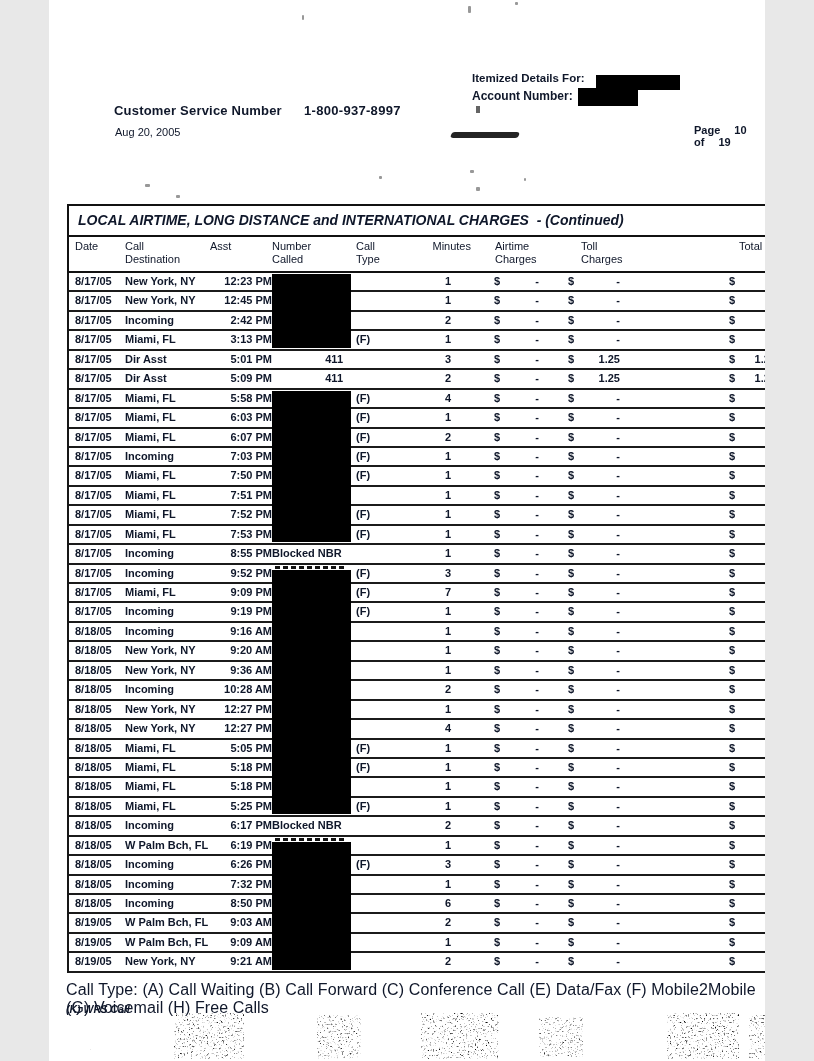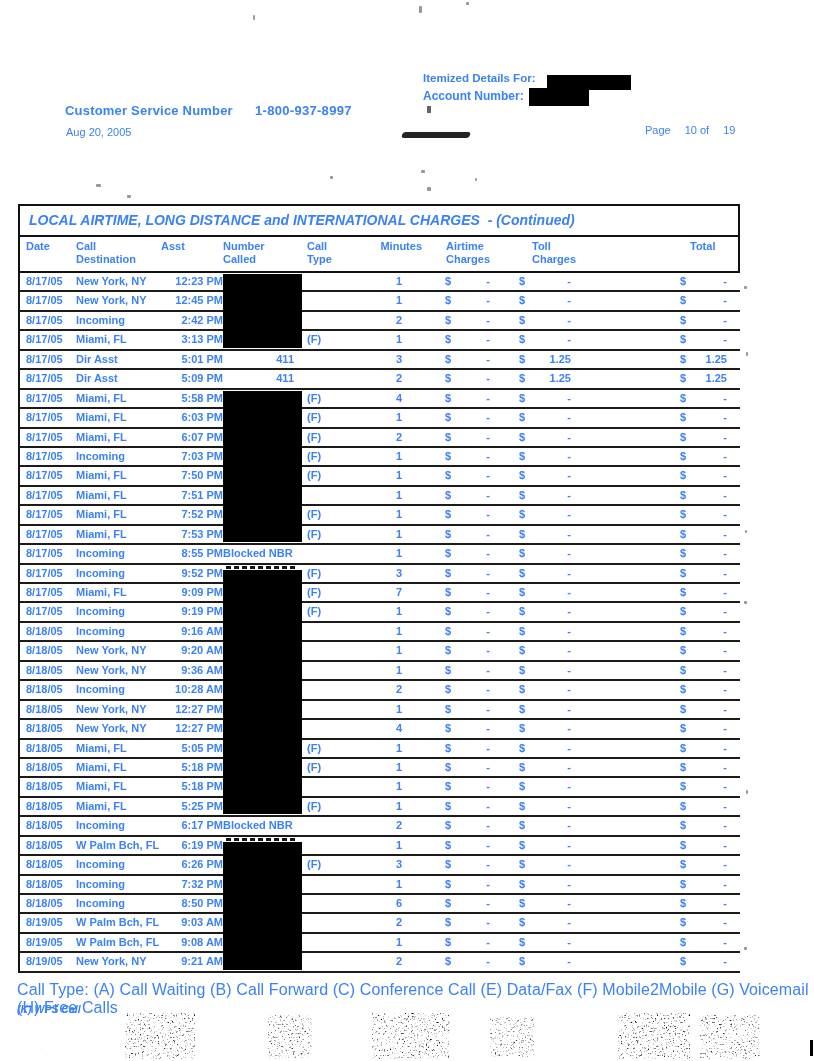--- a/index.html
+++ b/index.html
@@ -1,45 +1,45 @@
 <!DOCTYPE html>
 <html><head>
 <meta charset="utf-8">
 <style>
   html,body{margin:0;padding:0;}
   body{background:#e8e8e8;}
   .page{
-    position:relative; width:814px; height:1061px; background:#ffffff;
-    font-family:"Liberation Sans", sans-serif; color:#3b82f6; overflow:hidden;
+    position:relative; width:716px; height:1061px; background:#ffffff;
+    font-family:"Liberation Sans", sans-serif; color:#0f172a; overflow:hidden;
     margin:0 auto;
   }
   .abs{position:absolute;}
 
   
   .cs-line{top:103px; left:65px; font-size:13px; font-weight:bold; letter-spacing:.2px;}
   .cs-number{top:103px; left:255px; font-size:13px; font-weight:bold; letter-spacing:.3px;}
   .bill-date{top:126px; left:66px; font-size:11px;}
   .itemized-label{top:72px; left:423px; font-size:11.5px; font-weight:bold;}
   .account-label{top:89px; left:423px; font-size:12px; font-weight:bold;}
   .redact-a{top:75px; left:547px; width:84px; height:15px; background:#000;}
   .redact-b{top:88px; left:529px; width:60px; height:18px; background:#000;}
-  .page-line{top:124px; left:645px; font-size:11px; font-weight:normal;}
+  .page-line{top:124px; left:645px; font-size:11px; font-weight:bold;}
   .page-line span{margin-right:14px;}
   .smudge{top:132px; left:402px; width:68px; height:6px; background:#111; border-radius:3px; transform:skewX(-18deg); opacity:.92;}
   .smudge2{top:106px; left:427px; width:4px; height:7px; background:#222; opacity:.7;}
 
   
   .bill-table{top:204px; left:18px; width:722px;}
   .thead{border:2.5px solid #111;}
   .title-row{
     height:29px; line-height:28px; border-bottom:2px solid #111;
     font-size:14px; font-weight:bold; font-style:italic; padding-left:9px; white-space:pre;
   }
   .header-row,.row{display:grid; grid-template-columns:50px 85px 62px 84px 42px 55px 90px 80px 84px 74px; padding-left:6px;}
-  .header-row{height:31px; padding-top:3px; font-size:11px; font-weight:bold; line-height:12.5px;}
+  .header-row{height:31px; padding-top:3px; font-size:11px; font-weight:normal; line-height:12.5px;}
   .hc span{display:block;}
   .hc.minutes{text-align:right; position:relative; left:18px;}
   .hc.air{padding-left:42px;}
   .hc.toll{padding-left:38px;}
   .hc.total{padding-left:32px;}
 
   .tbody{border-left:2px solid #161616; border-right:0;}
   .row{height:19.44px; box-sizing:border-box; border-bottom:2px solid #1b1b1b;
        font-size:11px; font-weight:bold; line-height:17px; white-space:nowrap;}
   .c{overflow:visible;}
@@ -904,21 +904,21 @@
           </div>
           <div class="c spacer"></div>
           <div class="c money total">
             <span>$</span>
             <span>-</span>
           </div>
         </div>
         <div class="row">
           <div class="c date">8/19/05</div>
           <div class="c dest">W Palm Bch, FL</div>
-          <div class="c time">9:08 AM</div>
+          <div class="c time">9:09 AM</div>
           <div class="c num cont-top cont-bottom">
             <div class="redactbox"></div>
           </div>
           <div class="c ctype"></div>
           <div class="c mins">1</div>
           <div class="c money air">
             <span>$</span>
             <span>-</span>
           </div>
           <div class="c money toll">

